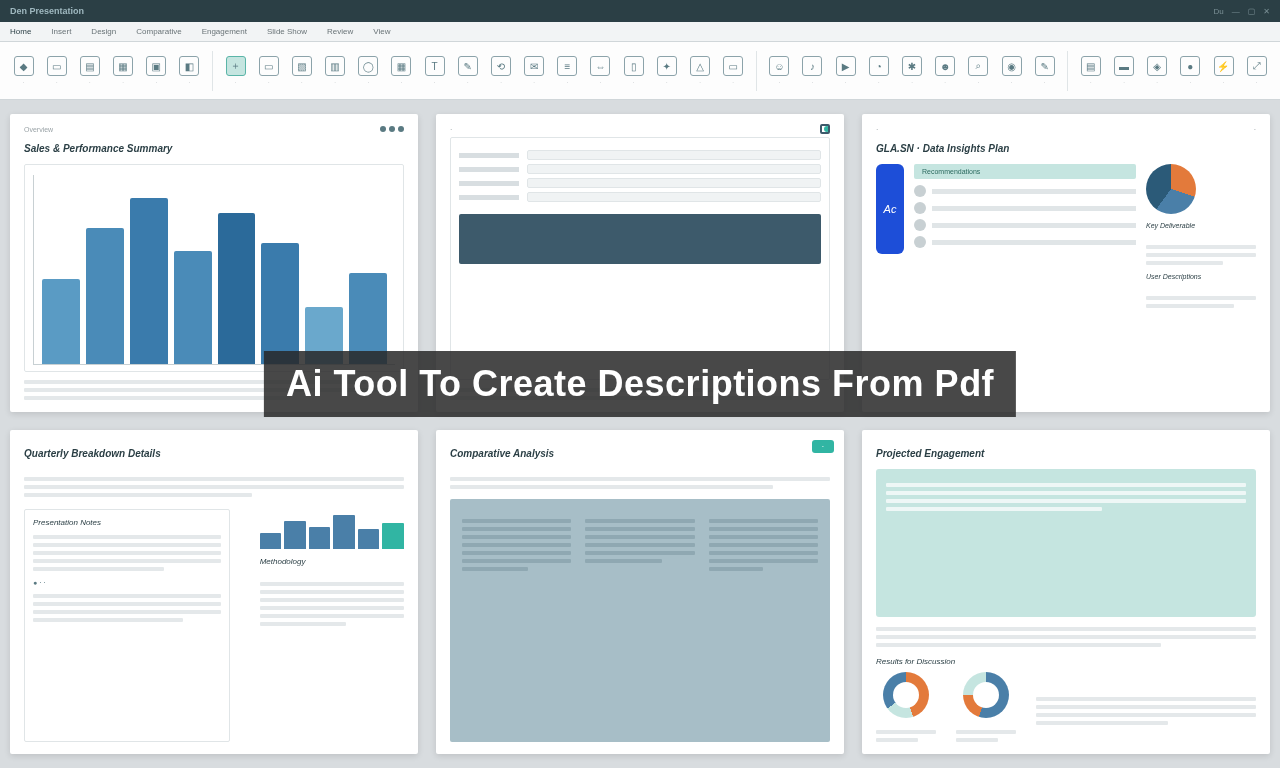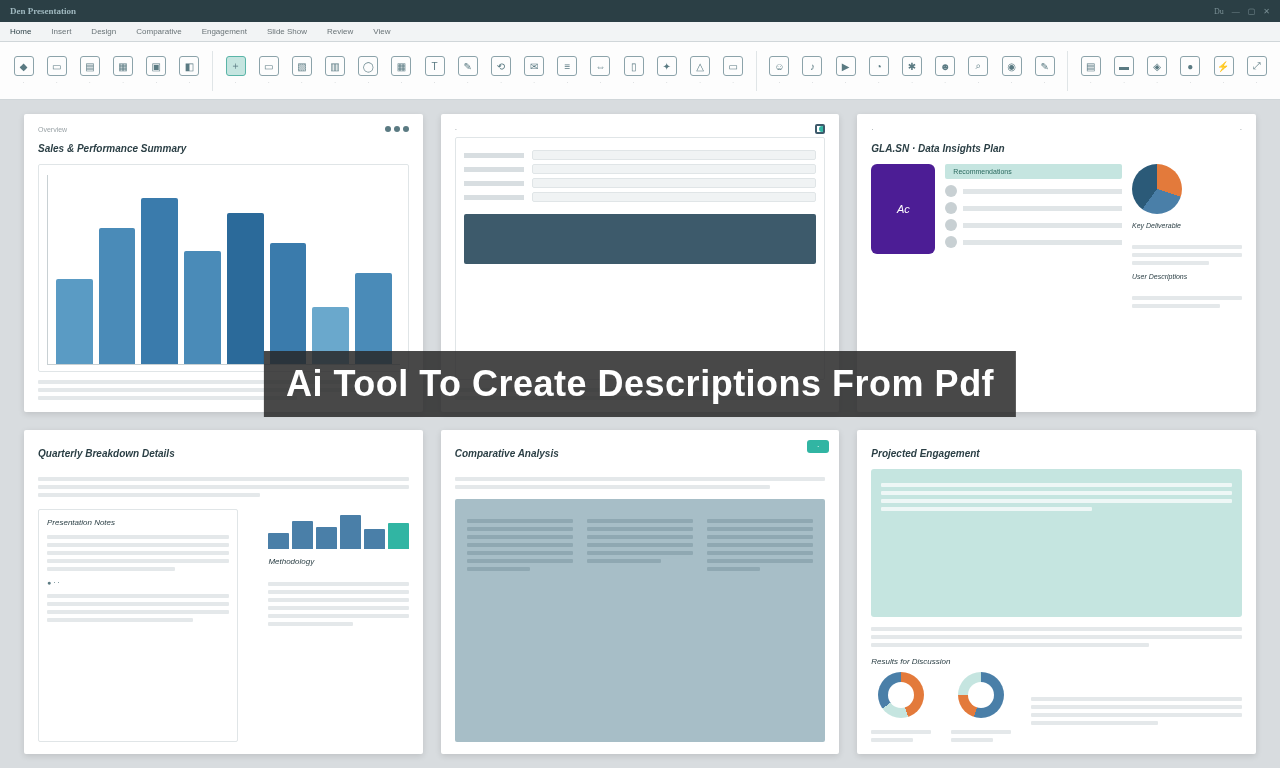--- a/index.html
+++ b/index.html
@@ -1,48 +1,48 @@
 <!DOCTYPE html>
 <html><head>
 <meta charset="utf-8">
 <style>
 * { margin:0; padding:0; box-sizing:border-box; }
 body { width:1280px; height:768px; background:#d8dcdf; font-family:Arial,Helvetica,sans-serif; overflow:hidden; position:relative; }
-.topbar { height:22px; background:#2b3f45; display:flex; align-items:center; padding:0 10px;font-family:Liberation Serif, serif; }
+.topbar { height:22px; background:#2b3f45; display:flex; align-items:center; padding:0 10px; }
 .topbar .brand { color:#9fb8bf; font-size:9px; font-weight:bold; }
 .topbar .right { margin-left:auto; display:flex; gap:8px; align-items:center; }
 .topbar .right span { color:#7a8f95; font-size:8px; }
 .tabstrip { height:20px; background:#f2f4f5; border-bottom:1px solid #d0d6d9; display:flex; align-items:center; padding:0 10px; gap:20px; }
 .tabstrip span { font-size:8px; color:#6a7478; }
 .tabstrip .active { color:#2b3f45; font-weight:normal; }
 .ribbon { height:58px; background:#fdfdfd; border-bottom:1px solid #d0d6d9; display:flex; align-items:center; padding:0 10px; gap:6px; overflow:hidden; }
 .ribbon .ico { width:28px; height:42px; display:flex; flex-direction:column; align-items:center; justify-content:center; gap:3px; cursor:pointer; }
 .ribbon .ico .glyph { width:20px; height:20px; border:1px solid #8ca3aa; border-radius:3px; display:flex; align-items:center; justify-content:center; font-size:10px; color:#5a7a82; }
 .ribbon .ico .lbl { font-size:5px; color:#8a9398; white-space:nowrap; }
 .ribbon .sep { width:1px; height:40px; background:#e0e5e7; margin:0 3px; }
 .ribbon .active-ico .glyph { background:#c5e5e0; border-color:#5bb5a8; }
-.canvas { position:absolute; top:100px; left:0; right:0; bottom:0; background:#d8dcdf; padding:14px 24px; }
+.canvas { position:absolute; top:100px; left:0; right:0; bottom:0; background:#d8dcdf; padding:14px 10px; }
 .slide-grid { display:grid; grid-template-columns:repeat(3,1fr); gap:18px; height:100%; }
 .slide { background:#fff; box-shadow:0 2px 6px rgba(0,0,0,0.12); border-radius:2px; padding:12px 14px; position:relative; overflow:hidden; display:flex; flex-direction:column; }
 .slide .top-line { font-size:7px; color:#9aa3a7; margin-bottom:4px; display:flex; justify-content:space-between; }
 .slide .title-row { font-size:10px; color:#2b3f45; font-weight:bold; font-style:italic; margin:6px 0 10px; }
 .slide .dots { display:flex; gap:3px; }
 .slide .dots span { width:6px; height:6px; border-radius:50%; background:#5a7a82; }
 .chart-box { flex:1; border:1px solid #e0e5e7; border-radius:2px; padding:10px 8px 6px; display:flex; flex-direction:column; }
 .chart-area { flex:1; display:flex; align-items:flex-end; gap:6px; padding:0 8px; border-left:1px solid #c8d0d3; border-bottom:1px solid #c8d0d3; }
 .bar { flex:1; border-radius:2px 2px 0 0; }
 .text-lines { display:flex; flex-direction:column; gap:4px; margin-top:8px; }
 .text-lines span { height:4px; background:#e4e8ea; border-radius:1px; }
 .form-row { display:flex; gap:8px; align-items:center; margin:4px 0; }
 .form-row .lbl { width:60px; height:5px; background:#d8dee1; }
 .form-row .fld { flex:1; height:10px; background:#f0f3f4; border:1px solid #e0e5e7; border-radius:2px; }
 .list-item { display:flex; gap:6px; align-items:center; margin:5px 0; }
 .list-item .ic { width:12px; height:12px; border-radius:50%; background:#c8d0d3; flex-shrink:0; }
 .list-item .tx { flex:1; height:5px; background:#e0e5e7; }
-.phone-mock { width:64px; height:90px; background:#4c1d95; border-radius:6px; display:flex; align-items:center; justify-content:center; color:#fff; font-size:11px; font-style:italic; }
+.phone-mock { width:28px; height:90px; background:#1d4ed8; border-radius:6px; display:flex; align-items:center; justify-content:center; color:#fff; font-size:11px; font-style:italic; }
 .pie { width:50px; height:50px; border-radius:50%; background:conic-gradient(#e37a3b 0 30%, #4a7fa8 30% 60%, #2b5a78 60% 100%); }
 .pie2 { width:46px; height:46px; border-radius:50%; background:conic-gradient(#e37a3b 0 45%, #c5e5e0 45% 65%, #4a7fa8 65% 100%); position:relative; }
 .pie2::after { content:''; position:absolute; inset:10px; background:#fff; border-radius:50%; }
 .headline { position:absolute; left:50%; top:50%; transform:translate(-50%,-50%); background:rgba(40,40,40,0.85); color:#fff; font-size:36px; font-weight:600; padding:12px 22px; white-space:nowrap; z-index:50; letter-spacing:0.5px; }
 .badge { position:absolute; top:10px; right:10px; background:#31b5a3; color:#fff; font-size:7px; padding:3px 10px; border-radius:3px; }
 .small-chart { display:flex; align-items:flex-end; gap:3px; height:40px; }
 .small-chart span { flex:1; background:#4a7fa8; border-radius:1px 1px 0 0; }
 .teal-panel { background:#c5e5e0; border-radius:3px; padding:10px; flex:1; }
 .teal-panel .ln { height:4px; background:rgba(255,255,255,0.7); margin:4px 0; border-radius:1px; }
 </style>

